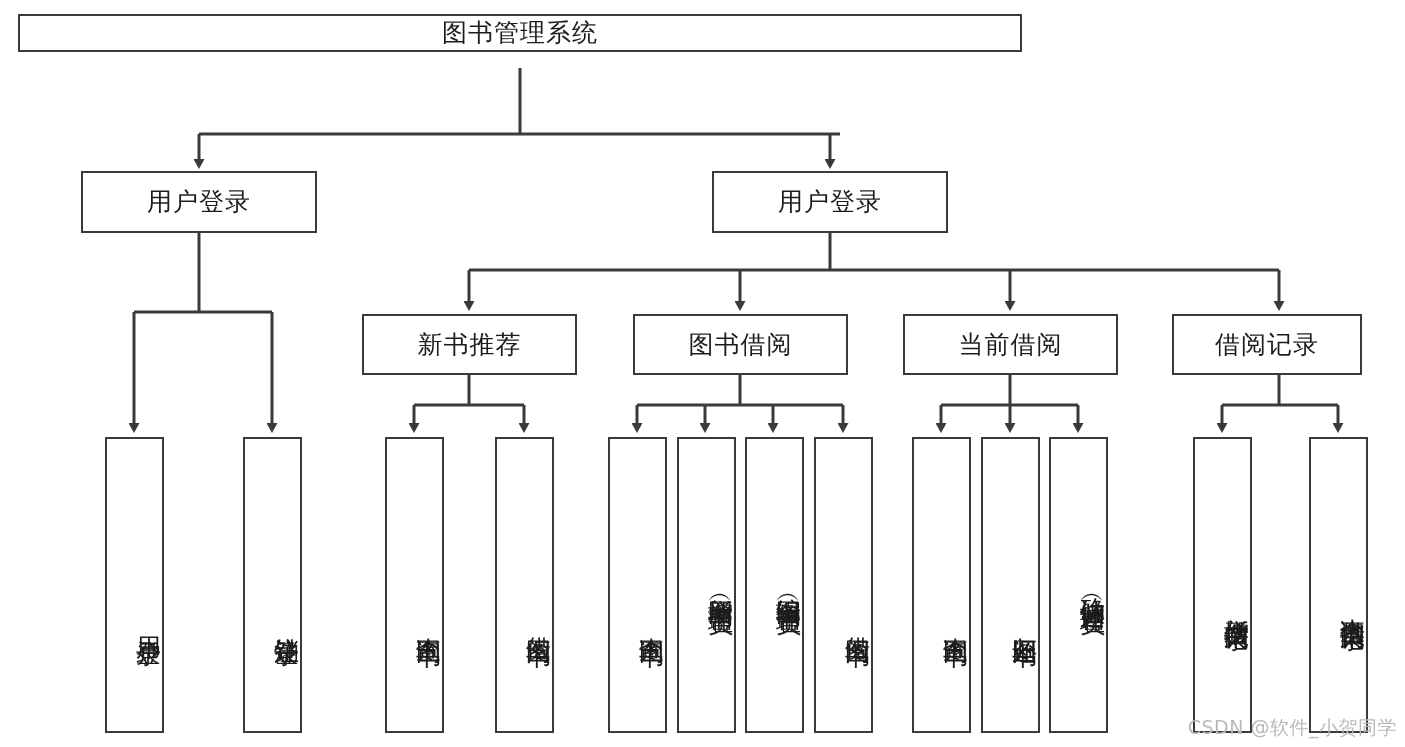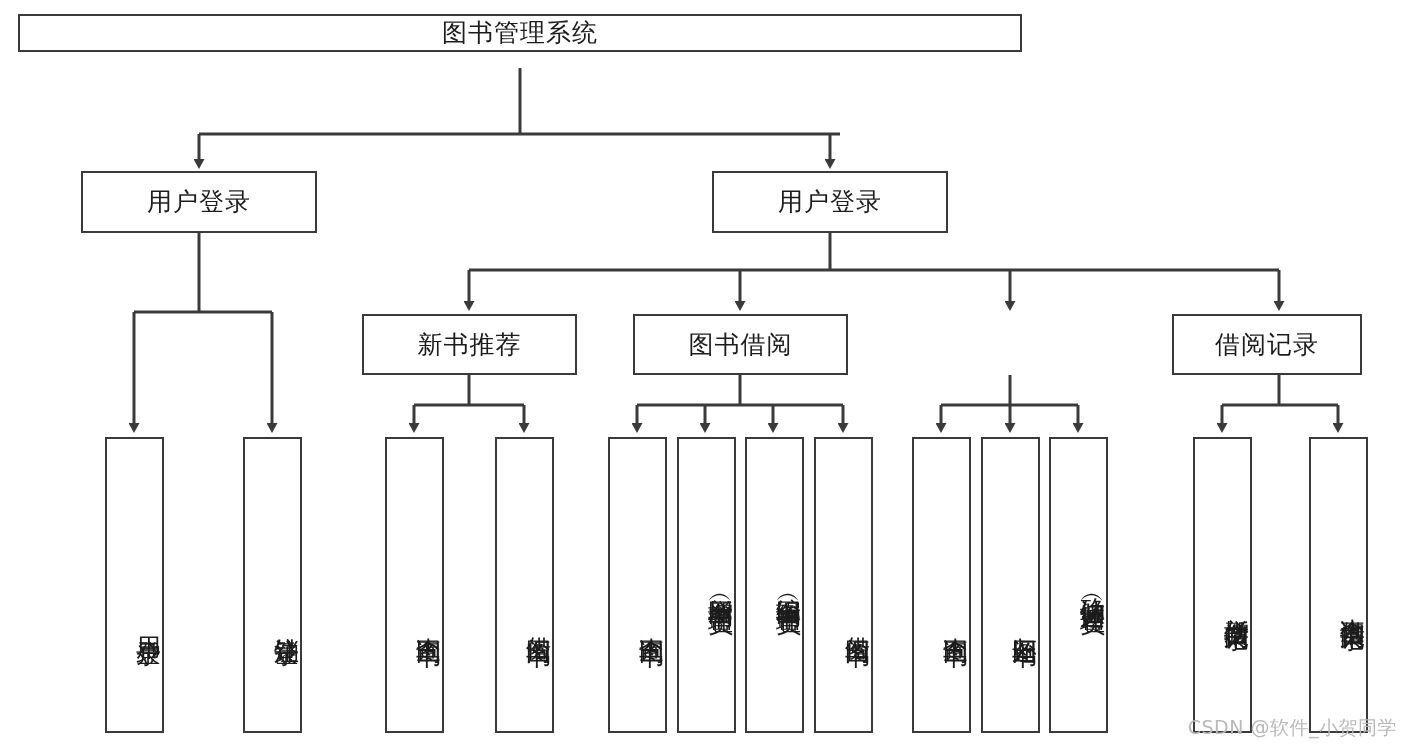--- a/index.html
+++ b/index.html
@@ -134,20 +134,23 @@
   <div class="node horiz" style="left:712px; top:171px; width:236px; height:62px;">
     <span>用户登录</span>
   </div>
 
   <div class="node horiz" style="left:633px; top:314px; width:215px; height:61px;">
     <span>图书借阅</span>
   </div>
   <div class="node horiz" style="left:362px; top:314px; width:215px; height:61px;">
     <span>新书推荐</span>
   </div>
+  <div class="node horiz" style="left:903px; top:314px; width:215px; height:61px;">
+    <span>当前借阅</span>
+  </div>
   <div class="node horiz" style="left:1172px; top:314px; width:190px; height:61px;">
     <span>借阅记录</span>
   </div>
 
   <div class="node vert" style="left:105px; top:437px; width:59px; height:296px; padding-top:72px;">
     <span class="vtext">用户登录</span>
   </div>
   <div class="node vert" style="left:243px; top:437px; width:59px; height:296px; padding-top:72px;">
     <span class="vtext">注销登录</span>
   </div>

